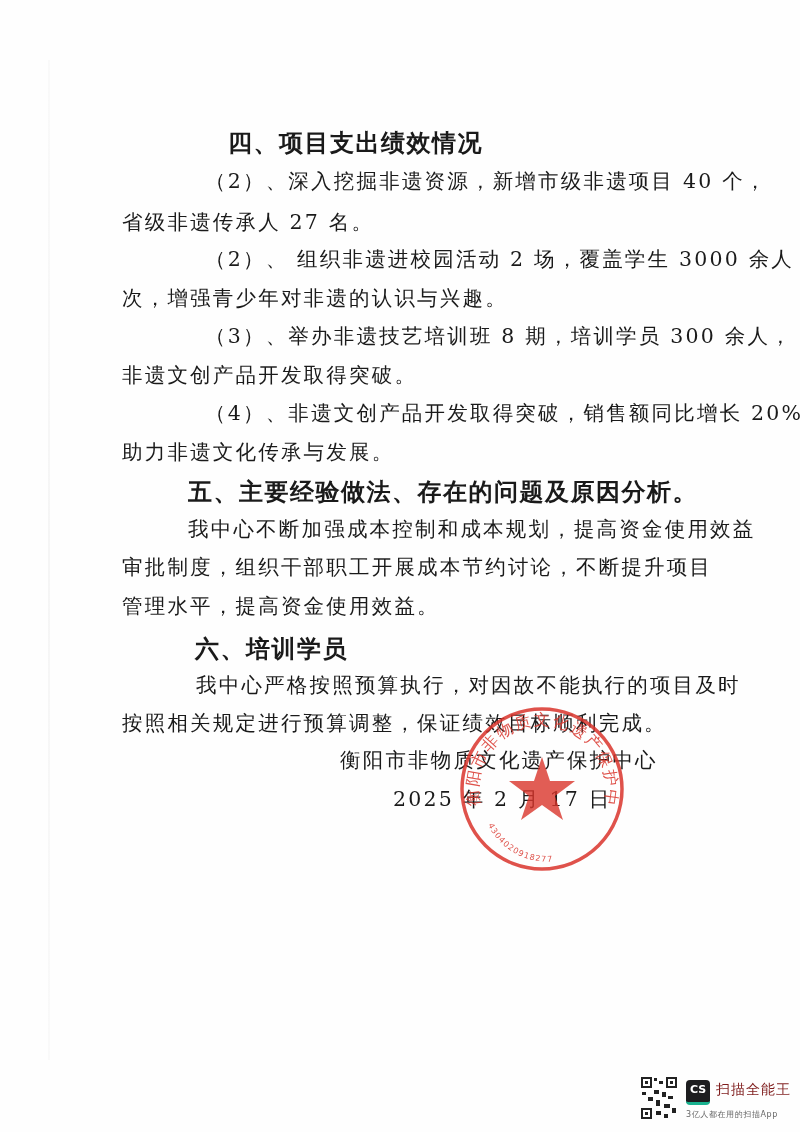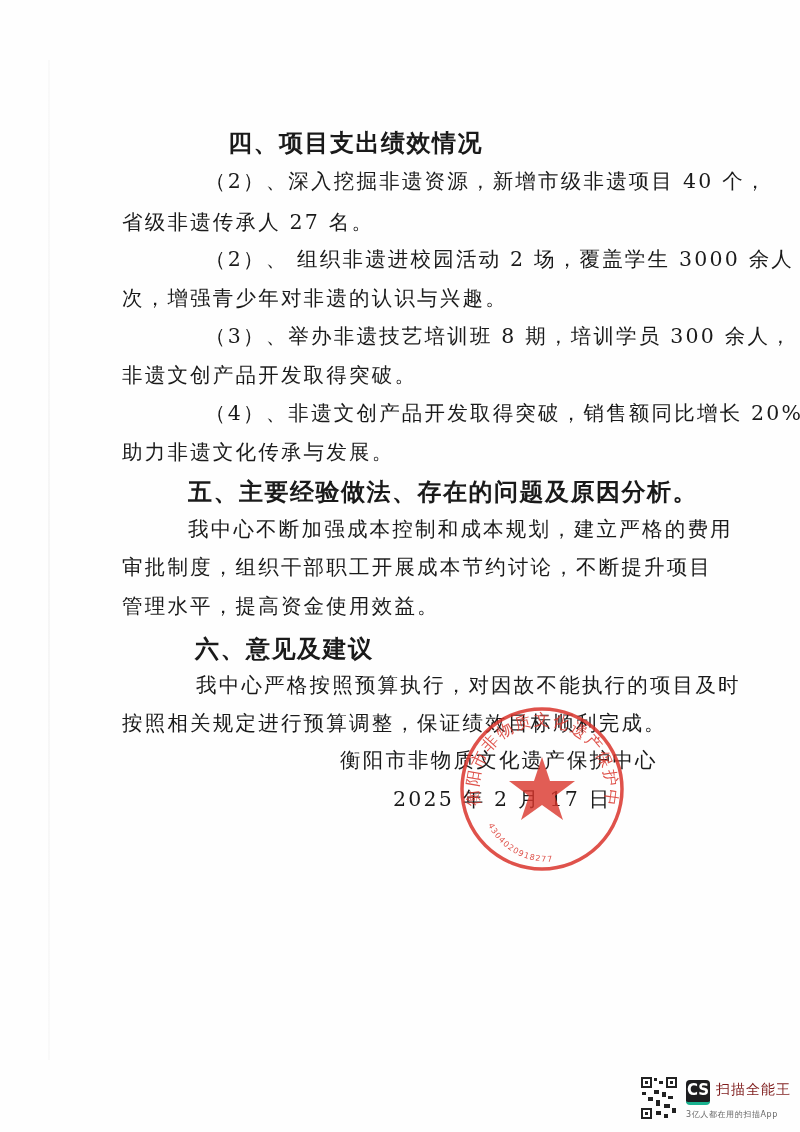--- a/index.html
+++ b/index.html
@@ -64,21 +64,21 @@
     .cs-logo {
       position: absolute;
       left: 46px; top: 4px;
       width: 24px; height: 22px;
       background: #1d1d1f;
       border-radius: 4px;
       border-bottom: 3px solid #19b28f;
       color: #fff;
       font-family: "DejaVu Sans", "Liberation Sans", sans-serif;
       font-weight: bold;
-      font-size: 15px;
+      font-size: 11px;
       line-height: 20px;
       text-align: center;
       letter-spacing: 0;
     }
     .cs-name {
       position: absolute;
       left: 76px; top: 5px;
       font-family: "DejaVu Sans", "Liberation Sans", sans-serif;
       font-size: 14px;
       color: #7f1d1d;
@@ -104,24 +104,24 @@
       <div class="line heading" style="left: 228px; top: 131px;">四、项目支出绩效情况</div>
       <div class="line" style="left: 205px; top: 171px;">（2）、深入挖掘非遗资源，新增市级非遗项目 40 个，</div>
       <div class="line" style="left: 122px; top: 212px;">省级非遗传承人 27 名。</div>
       <div class="line" style="left: 205px; top: 249px;">（2）、 组织非遗进校园活动 2 场，覆盖学生 3000 余人</div>
       <div class="line" style="left: 122px; top: 288px;">次，增强青少年对非遗的认识与兴趣。</div>
       <div class="line" style="left: 205px; top: 326px;">（3）、举办非遗技艺培训班 8 期，培训学员 300 余人，</div>
       <div class="line" style="left: 122px; top: 365px;">非遗文创产品开发取得突破。</div>
       <div class="line" style="left: 205px; top: 403px;">（4）、非遗文创产品开发取得突破，销售额同比增长 20%，</div>
       <div class="line" style="left: 122px; top: 442px;">助力非遗文化传承与发展。</div>
       <div class="line heading" style="left: 188px; top: 480px;">五、主要经验做法、存在的问题及原因分析。</div>
-      <div class="line" style="left: 188px; top: 519px;">我中心不断加强成本控制和成本规划，建立严格的费用</div>
+      <div class="line" style="left: 188px; top: 519px;">我中心不断加强成本控制和成本规划，提高资金使用效益</div>
       <div class="line" style="left: 122px; top: 557px;">审批制度，组织干部职工开展成本节约讨论，不断提升项目</div>
       <div class="line" style="left: 122px; top: 596px;">管理水平，提高资金使用效益。</div>
-      <div class="line heading" style="left: 195px; top: 637px;">六、意见及建议</div>
+      <div class="line heading" style="left: 195px; top: 637px;">六、培训学员</div>
       <div class="line" style="left: 196px; top: 675px;">我中心严格按照预算执行，对因故不能执行的项目及时</div>
       <div class="line" style="left: 122px; top: 713px;">按照相关规定进行预算调整，保证绩效目标顺利完成。</div>
       <div class="line" style="left: 340px; top: 750px;">衡阳市非物质文化遗产保护中心</div>
       <div class="line" style="left: 393px; top: 789px;">2025 年 2 月 17 日</div>
     </div>
 
   <svg class="stamp" viewBox="0 0 168 168">
     <defs>
       <path id="arcTop" d="M 22 100 A 64 64 0 1 1 146 100"></path>
       <path id="arcBottom" d="M 30 120 A 66 66 0 0 0 118 150"></path>

